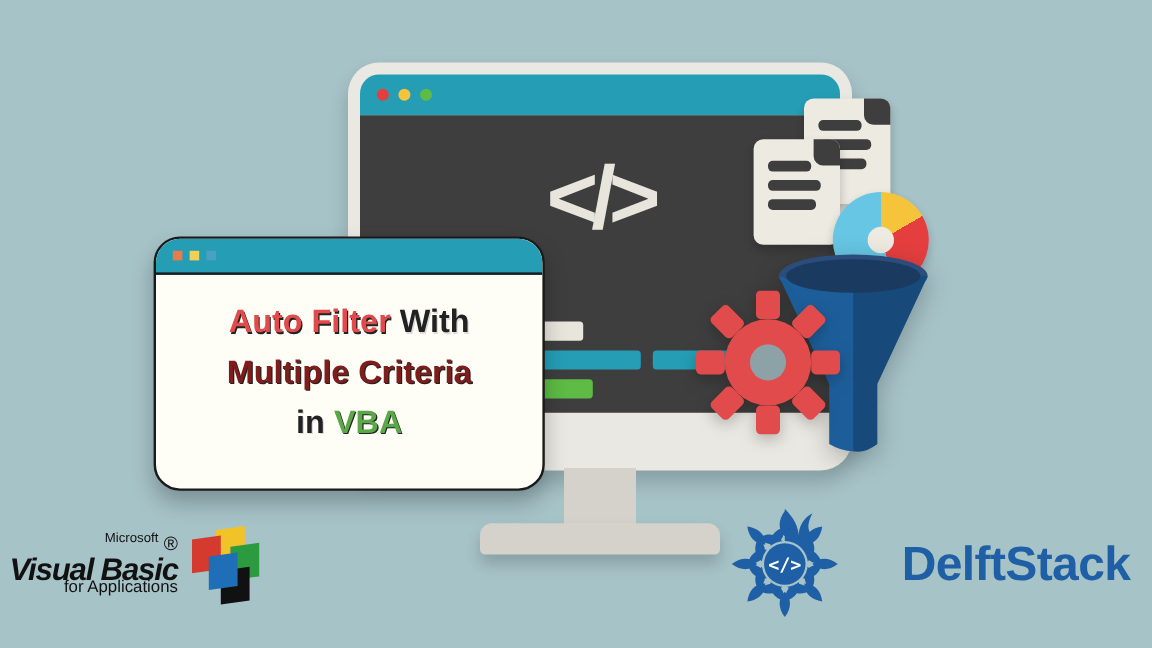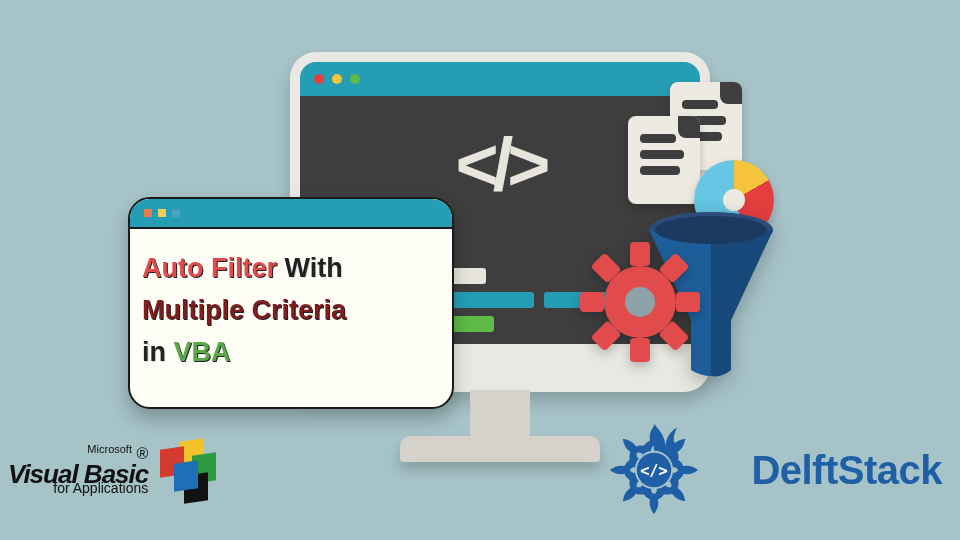--- a/index.html
+++ b/index.html
@@ -150,21 +150,21 @@
   .card-titlebar {
     height: 30px;
     background:#259eb5;
     border-bottom: 2px solid #1a1a1a;
     display:flex; align-items:center; padding-left:14px; gap:6px;
   }
   .sq { width:8px; height:8px; }
   .sq.r{background:#e77b4a;} .sq.y{background:#f0d056;} .sq.b{background:#4aa0c3;}
   .card-body {
     padding: 18px 12px;
-    text-align:left;
+    text-align:center;
     font-weight: 800;
     font-size: 27px;
     line-height: 1.56;
     font-family: "Comic Sans MS", "Segoe UI", sans-serif;
   }
   .t-red { color:#e24b4c; text-shadow: 1px 1px 0 #222; }
   .t-black { color:#222; text-shadow: 1px 1px 0 #ddd; }
   .t-yellow { color:#7f1d1d; text-shadow: 1px 1px 0 #222; }
   .t-green { color:#5aa84a; text-shadow: 1px 1px 0 #222; }
 

